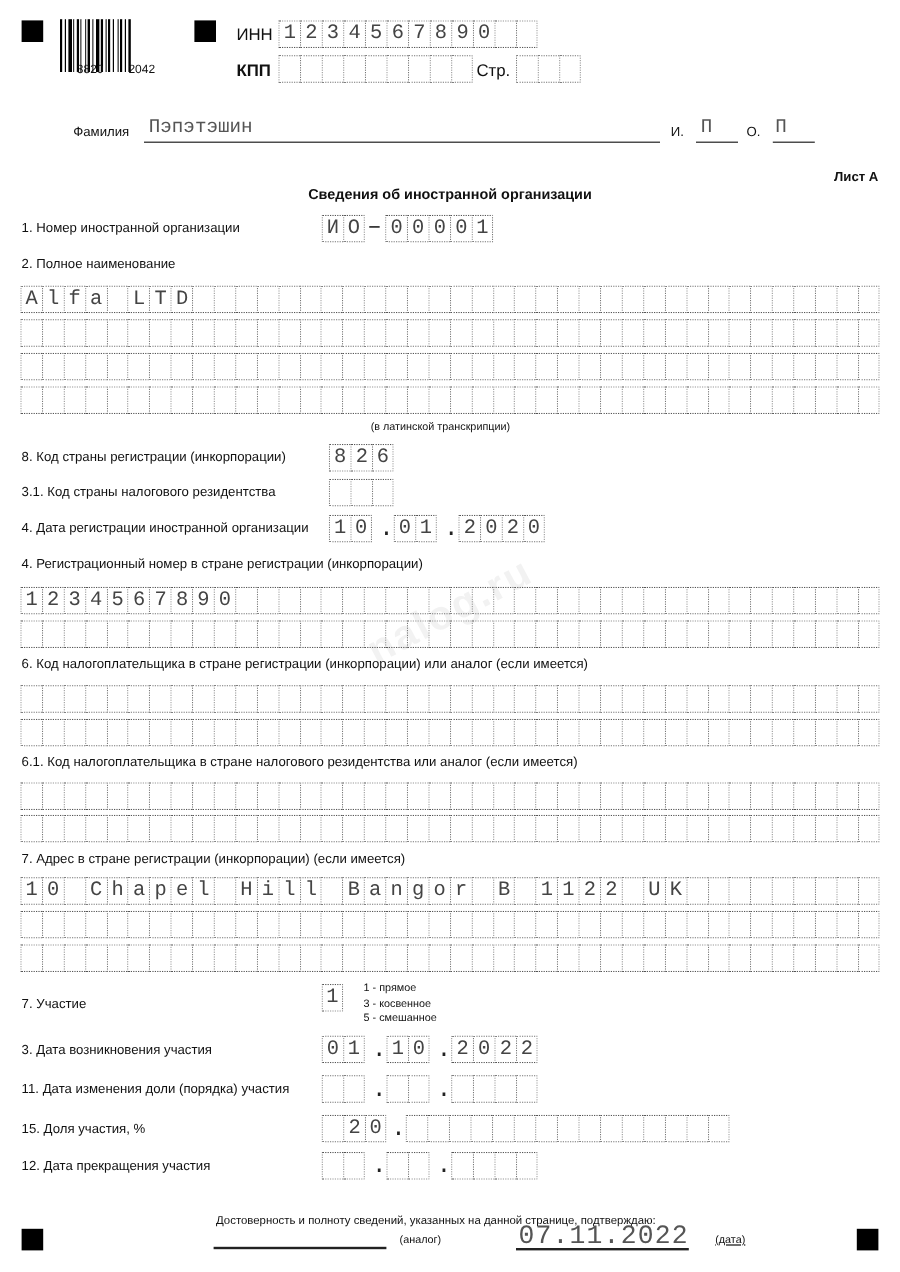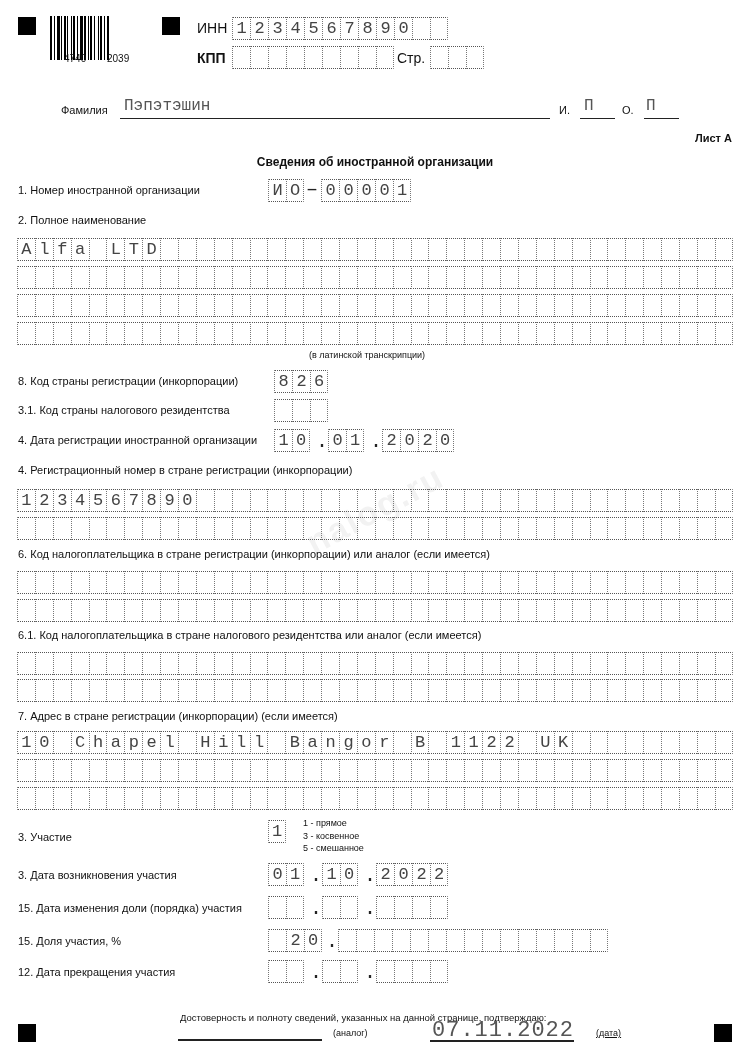--- a/index.html
+++ b/index.html
@@ -61,22 +61,22 @@
   <span style="width:1px"></span>
     <span style="width:3px;background:#fff"></span>
   <span style="width:1px"></span>
     <span style="width:1px;background:#fff"></span>
   <span style="width:2px"></span>
     <span style="width:2px;background:#fff"></span>
   <span style="width:1px"></span>
     <span style="width:2px;background:#fff"></span>
   <span style="width:2px"></span>
 </div>
-<div class="lbl" style="left:64px;top:53px;font-size:10px;">4740</div>
-<div class="lbl" style="left:107px;top:53px;font-size:10px;">2039</div>
+<div class="lbl" style="left:64px;top:53px;font-size:10px;">3820</div>
+<div class="lbl" style="left:107px;top:53px;font-size:10px;">2042</div>
 
 <div class="lbl" style="left:197px;top:20px;font-size:14px;">ИНН</div>
 <div class="cells" id="inn-cells" style="left:232px;top:17px;height:23px;">
     <div class="cell" style="width: 18px;">1</div>
     <div class="cell" style="width: 18px;">2</div>
     <div class="cell" style="width: 18px;">3</div>
     <div class="cell" style="width: 18px;">4</div>
     <div class="cell" style="width: 18px;">5</div>
     <div class="cell" style="width: 18px;">6</div>
     <div class="cell" style="width: 18px;">7</div>
@@ -109,21 +109,21 @@
 <div class="lbl" style="left:61px;top:104px;">Фамилия</div>
 <div class="uline" style="left:120px;top:100px;width:430px;height:18px;"></div>
 <div class="hand" style="left:124px;top:97px;font-size:16px;">Пэпэтэшин</div>
 <div class="lbl" style="left:559px;top:104px;">И.</div>
 <div class="uline" style="left:580px;top:100px;width:35px;height:18px;"></div>
 <div class="hand" style="left:584px;top:97px;font-size:16px;">П</div>
 <div class="lbl" style="left:622px;top:104px;">О.</div>
 <div class="uline" style="left:644px;top:100px;width:35px;height:18px;"></div>
 <div class="hand" style="left:646px;top:97px;font-size:16px;">П</div>
 
-<div class="lbl" style="left:695px;top:132px;font-weight:bold;font-size:11px;">Лист А</div>
+<div class="lbl" style="left:695px;top:142px;font-weight:bold;font-size:11px;">Лист А</div>
 <div class="lbl" style="left:0;width:750px;text-align:center;top:155px;font-weight:bold;font-size:12px;">Сведения об иностранной организации</div>
 
 <div class="lbl" style="left:18px;top:184px;">1. Номер иностранной организации</div>
 <div class="cells" style="left:268px;top:179px;height:23px;">
     <div class="cell" style="width: 18px;">И</div>
     <div class="cell" style="width: 18px;">О</div>
   </div>
 <div class="sep" style="left:306px;top:180px;font-size:20px;">–</div>
 <div class="cells" style="left:321px;top:179px;height:23px;">
     <div class="cell" style="width: 18px;">0</div>
@@ -719,21 +719,21 @@
     <div class="cell" style="width: 17.9px;"></div>
     <div class="cell" style="width: 17.9px;"></div>
     <div class="cell" style="width: 17.9px;"></div>
     <div class="cell" style="width: 17.9px;"></div>
     <div class="cell" style="width: 17.9px;"></div>
     <div class="cell" style="width: 17.9px;"></div>
     <div class="cell" style="width: 17.9px;"></div>
     <div class="cell" style="width: 17.9px;"></div>
   </div>
 
-<div class="lbl" style="left:18px;top:831px;">3. Участие</div>
+<div class="lbl" style="left:18px;top:831px;">7. Участие</div>
 <div class="cells" style="left:268px;top:820px;height:23px;">
     <div class="cell" style="width: 18px;">1</div>
   </div>
 <div class="lbl lbl-sm" style="left:303px;top:818px;">1 - прямое</div>
 <div class="lbl lbl-sm" style="left:303px;top:831px;">3 - косвенное</div>
 <div class="lbl lbl-sm" style="left:303px;top:843px;">5 - смешанное</div>
 
 <div class="lbl" style="left:18px;top:869px;">3. Дата возникновения участия</div>
 <div class="cells" style="left:268px;top:863px;height:23px;">
     <div class="cell" style="width: 18px;">0</div>
@@ -745,21 +745,21 @@
     <div class="cell" style="width: 18px;">0</div>
   </div>
 <div class="sep" style="left:364px;top:866px;">.</div>
 <div class="cells" style="left:376px;top:863px;height:23px;">
     <div class="cell" style="width: 18px;">2</div>
     <div class="cell" style="width: 18px;">0</div>
     <div class="cell" style="width: 18px;">2</div>
     <div class="cell" style="width: 18px;">2</div>
   </div>
 
-<div class="lbl" style="left:18px;top:902px;">15. Дата изменения доли (порядка) участия</div>
+<div class="lbl" style="left:18px;top:902px;">11. Дата изменения доли (порядка) участия</div>
 <div class="cells" style="left:268px;top:896px;height:23px;">
     <div class="cell" style="width: 18px;"></div>
     <div class="cell" style="width: 18px;"></div>
   </div>
 <div class="sep" style="left:310px;top:899px;">.</div>
 <div class="cells" style="left:322px;top:896px;height:23px;">
     <div class="cell" style="width: 18px;"></div>
     <div class="cell" style="width: 18px;"></div>
   </div>
 <div class="sep" style="left:364px;top:899px;">.</div>

